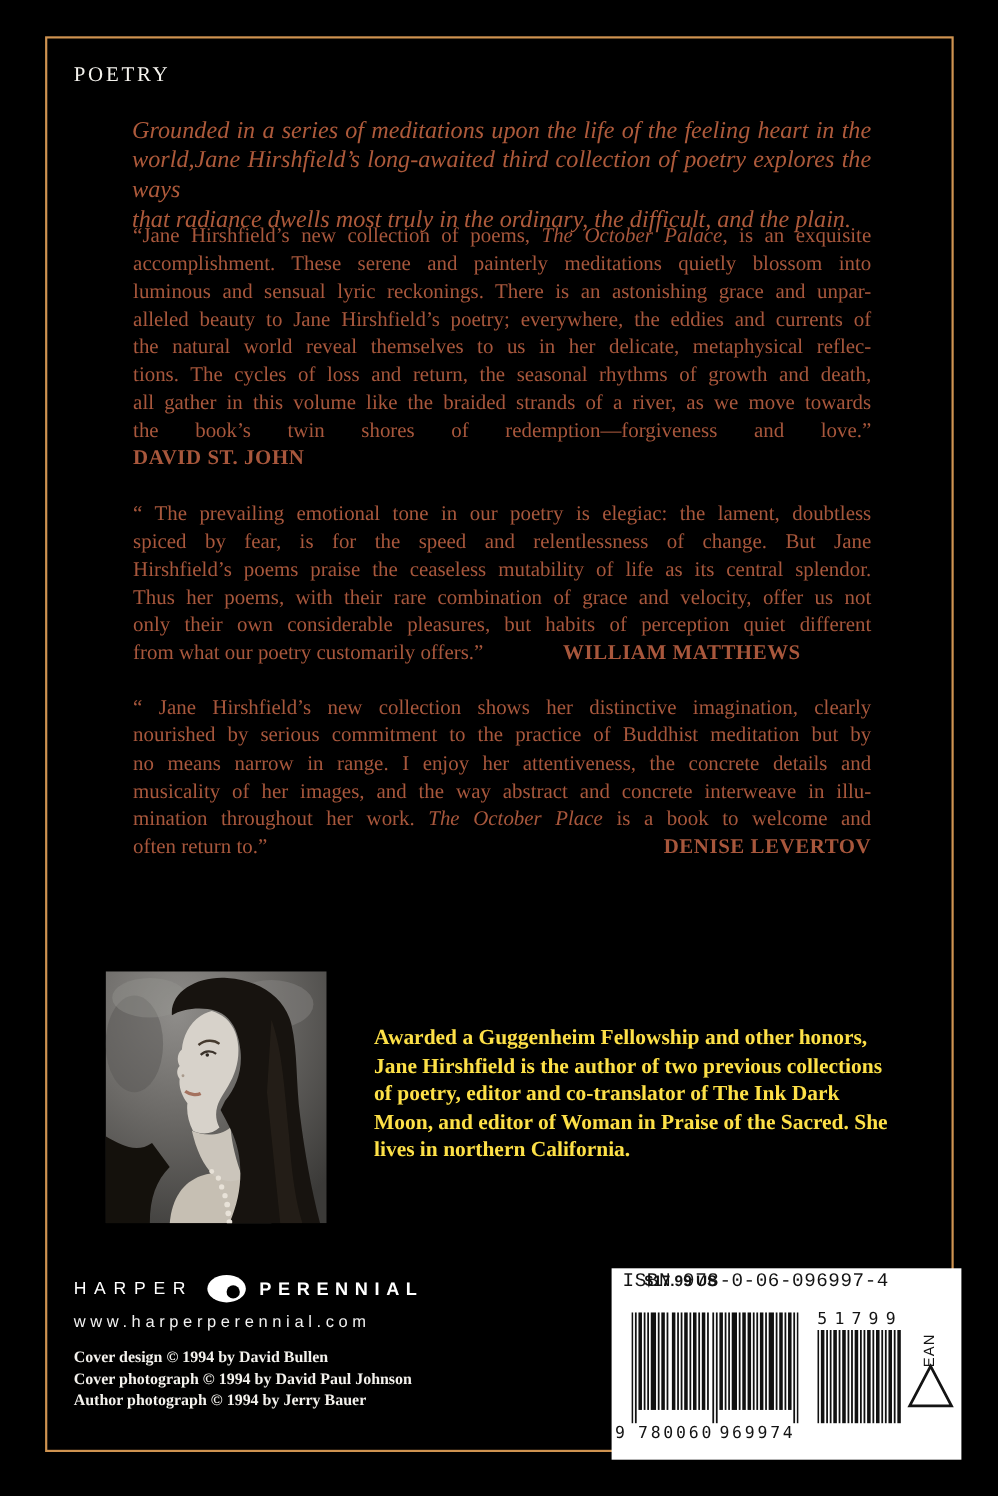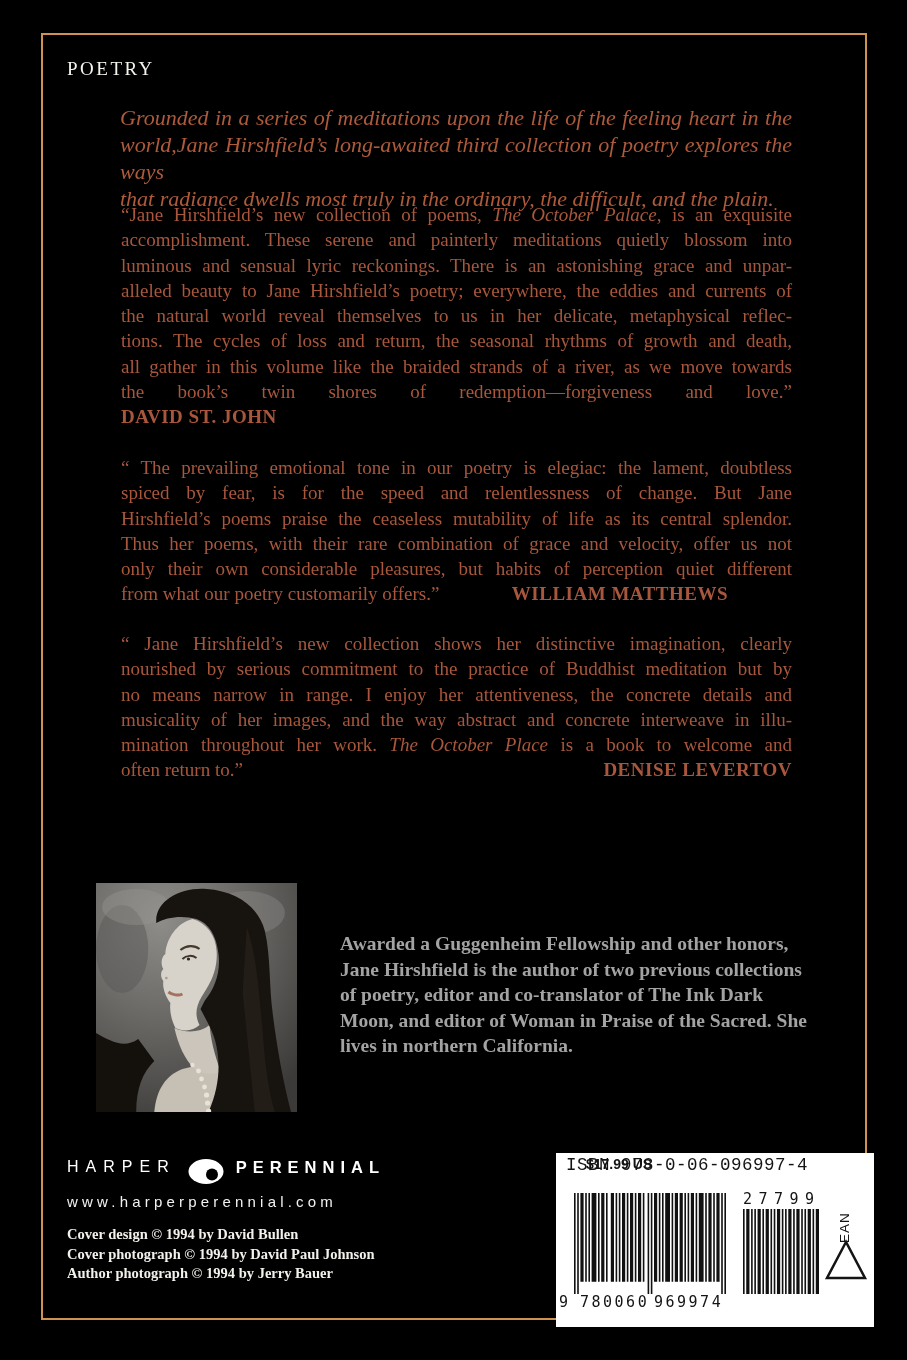--- a/index.html
+++ b/index.html
@@ -19,23 +19,23 @@
   .intro .ln{min-height:27px;}
   .just{text-align:justify;text-align-last:justify;}
   .it{font-style:italic;}
   .attr{letter-spacing:.5px;font-weight:600;}
   .attr-line{margin-top:0;}
   .lastline{display:flex;justify-content:space-between;align-items:center;height:25.3px;}
   .mm-gap{margin-right:64px;}
   .photo{position:absolute;left:96px;top:883px;width:201px;height:229px;}
   .photo svg{display:block;width:100%;height:100%;}
   .bio{position:absolute;left:340px;top:931px;width:510px;font-size:19.5px;
-       line-height:25.5px;font-weight:700;color:#a3a3a3;}
+       line-height:25.5px;font-weight:700;color:#fde047;}
   .bio .ln{white-space:nowrap;min-height:25.5px;}
-  .pubrow{position:absolute;left:67px;top:1158px;display:flex;
+  .pubrow{position:absolute;left:67px;top:1158px;display:flex;align-items:center;
           gap:11px;color:#fff;font-family:"Liberation Sans",sans-serif;}
   .harper{font-size:16px;letter-spacing:7px;font-weight:400;}
   .perennial{font-size:16.5px;letter-spacing:6px;font-weight:700;}
   .olive{width:38px;height:28px;display:block;}
   .website{position:absolute;left:67px;top:1193px;font-family:"Liberation Sans",sans-serif;
            font-size:15px;letter-spacing:4.2px;color:#f2f2f2;}
   .credits{position:absolute;left:67px;top:1225px;font-size:14.5px;line-height:19.5px;
            font-weight:700;color:#f3f1ec;}
   .credits .ln{white-space:nowrap;min-height:19.5px;}
   .barcode-box{position:absolute;left:556px;top:1153px;width:318px;height:174px;
@@ -216,21 +216,21 @@
           <rect x="84" y="0" width="2" height="58"></rect>
         <rect x="87" y="0" width="1" height="58"></rect>
           <rect x="89" y="0" width="2" height="58"></rect>
         <rect x="92" y="0" width="1" height="66"></rect>
           <rect x="94" y="0" width="1" height="66"></rect>
       </g>
     </svg>
     <span class="bdig d-lead">9</span>
     <span class="bdig d-left">780060</span>
     <span class="bdig d-right">969974</span>
-    <div class="supp-digits">27799</div>
+    <div class="supp-digits">51799</div>
     <svg class="bars-supp" viewBox="0 0 47 56" preserveAspectRatio="none">
       <g fill="#111">
         <rect x="0" width="1" height="56"></rect>
           <rect x="2" width="2" height="56"></rect>
         <rect x="5" width="1" height="56"></rect>
           <rect x="7" width="1" height="56"></rect>
         <rect x="9" width="2" height="56"></rect>
           <rect x="12" width="1" height="56"></rect>
         <rect x="14" width="2" height="56"></rect>
           <rect x="17" width="1" height="56"></rect>

